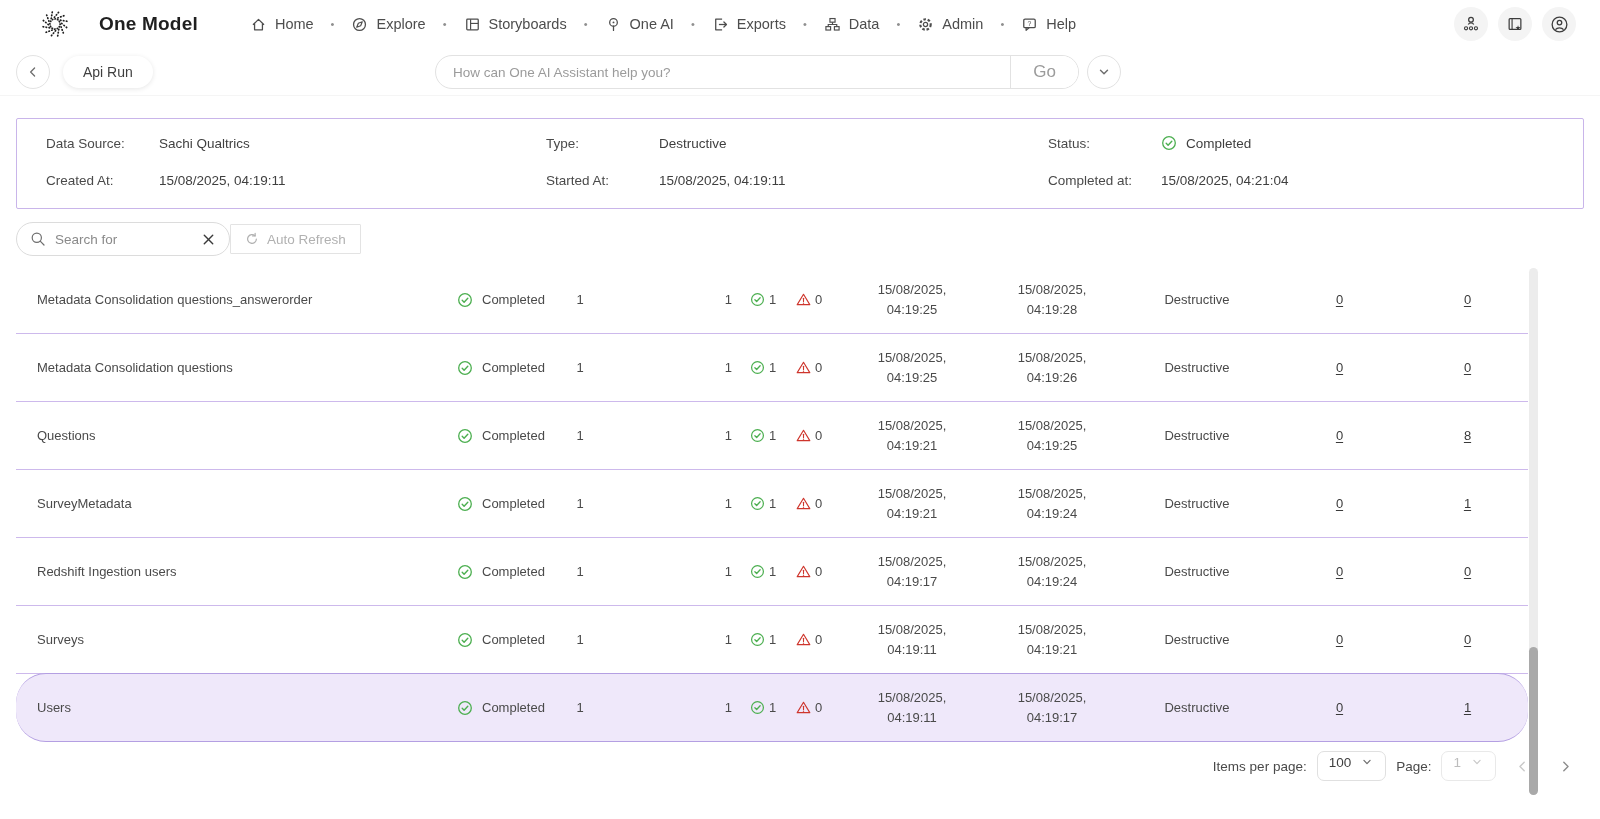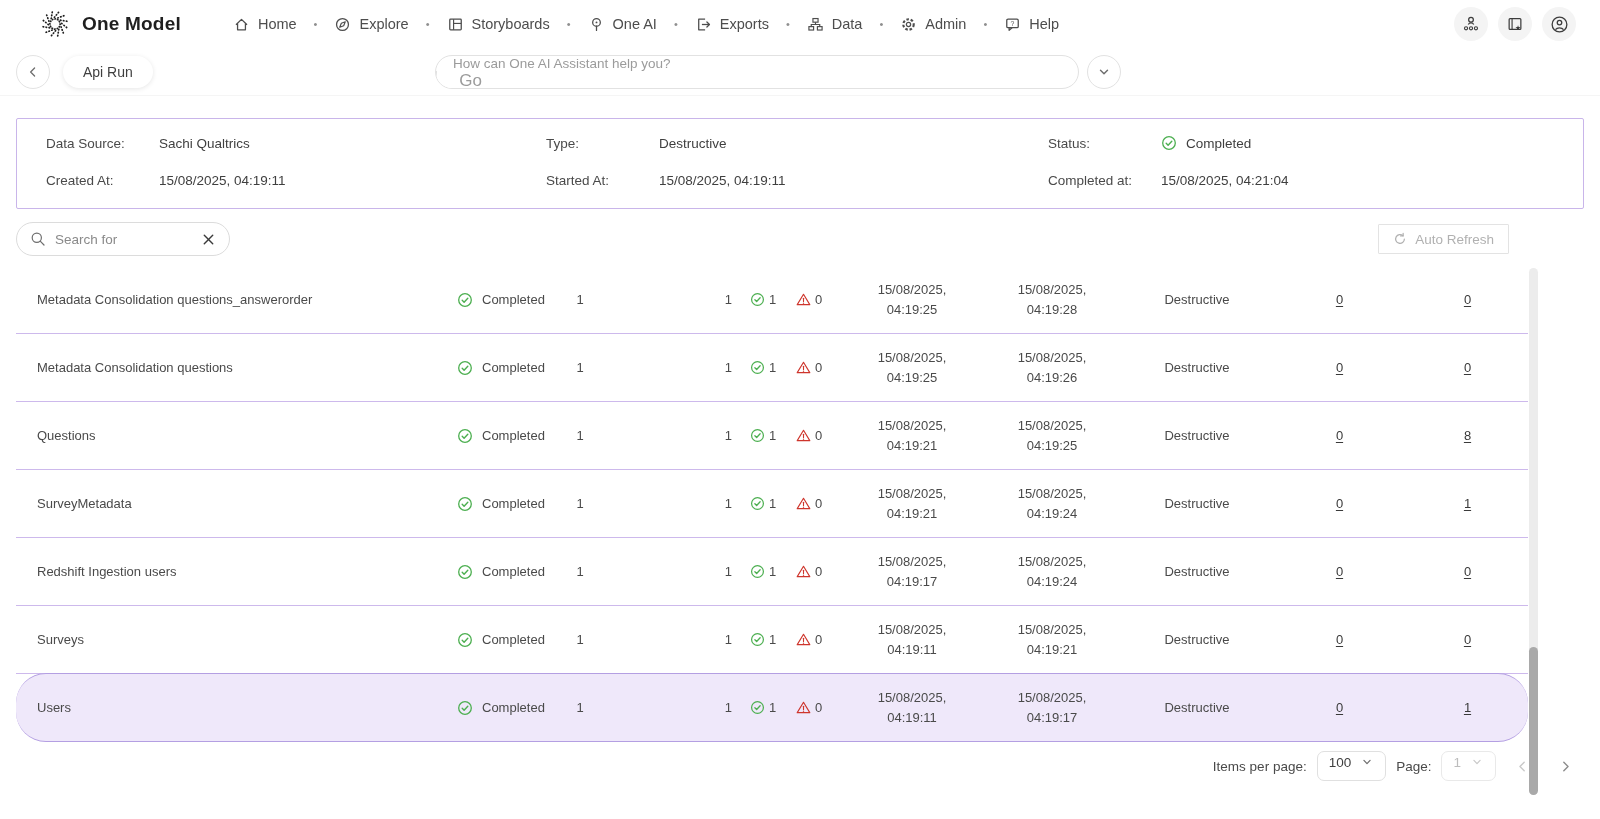--- a/index.html
+++ b/index.html
@@ -1,46 +1,46 @@
 <!DOCTYPE html>
 <html><head>
 <meta charset="utf-8">
 <style>
   * { box-sizing: border-box; margin: 0; padding: 0; }
   html,body { width:1600px; height:819px; background:#fff; font-family:"Liberation Sans", sans-serif; color:#4a4a4a; position:relative; overflow:hidden; }
 
   
   .topnav { height:48px; display:flex; align-items:center; padding:0 24px 0 38px; background:#fff; }
   .brand { display:flex; align-items:center; gap:10px; margin-right:52px; }
-  .brand-name { font-size:19px; font-weight:700; color:#1f1f1f; letter-spacing:.2px; }
+  .brand-name { font-size:19px; font-weight:700; color:#1f1f1f; letter-spacing:.2px;margin-left:17px; }
   .menu { display:flex; align-items:center; flex:1; }
   .menu-item { display:flex; align-items:center; gap:8px; font-size:14.5px; color:#4d4d4d; cursor:pointer; white-space:nowrap; }
   .dot-sep { color:#8f8f8f; margin:0 17px; font-size:11px; }
   .nav-actions { display:flex; gap:10px; align-items:center; }
   .circle-btn { width:34px; height:34px; border-radius:50%; background:#f4f4f4; display:flex; align-items:center; justify-content:center; cursor:pointer; border:none; }
 
   
   .subheader { height:48px; display:flex; align-items:center; padding:0 16px; position:relative; border-bottom:1px solid #f5f5f5; }
   .back-btn { width:34px; height:34px; border-radius:50%; border:1px solid #e3e3e3; background:#fff; display:flex; align-items:center; justify-content:center; color:#6e6e6e; cursor:pointer; }
   .page-pill { margin-left:13px; background:#fff; border-radius:17px; padding:8px 20px; font-size:14px; color:#3f3f3f; box-shadow:0 1px 5px rgba(0,0,0,.10); }
   .assistant { position:absolute; left:435px; top:7px; display:flex; align-items:center; }
-  .assistant-box { width:644px; height:34px; border:1px solid #e2e2e2; border-radius:17px; display:flex; overflow:hidden; background:#fff;flex-direction:column; }
+  .assistant-box { width:644px; height:34px; border:1px solid #e2e2e2; border-radius:17px; display:flex; overflow:hidden; background:#fff; }
   .assistant-input { flex:1; border:none; outline:none; padding:0 17px; font-size:13.5px; color:#424242; background:transparent; }
   .assistant-input::placeholder { color:#9b9b9b; }
   .go-btn { width:68px; border:none; border-left:1px solid #e2e2e2; background:#fff; color:#9b9b9b; font-size:17px; cursor:pointer; }
   .assistant-chevron { margin-left:8px; width:34px; height:34px; border-radius:50%; border:1px solid #e2e2e2; background:#fff; display:flex; align-items:center; justify-content:center; color:#6e6e6e; cursor:pointer; }
 
   
   .run-info { margin:22px 16px 0; border:1px solid #c9b5ea; border-radius:2px; padding:16px 12px 20px; display:grid; grid-template-columns:500px 502px 1fr; row-gap:22px; }
   .field { display:flex; align-items:center; padding-left:17px; font-size:13.5px; }
   .field-label { width:113px; color:#4a4a4a; flex:none; }
   .field-value { color:#3f3f3f; display:flex; align-items:center; gap:9px; }
 
   
-  .toolbar { margin:13px 16px 0; display:flex; justify-content:space-between; align-items:center;gap:32px; }
+  .toolbar { margin:13px 16px 0; display:flex; align-items:center; }
   .searchbox { width:214px; height:34px; border:1px solid #dcdcdc; border-radius:17px; display:flex; align-items:center; padding:0 13px; gap:9px; background:#fff; }
   .search-input { border:none; outline:none; flex:1; font-size:13.5px; color:#424242; min-width:0; background:transparent; }
   .search-input::placeholder { color:#8a8a8a; }
   .clear-btn { background:none; border:none; display:flex; cursor:pointer; padding:0; }
   .auto-refresh { height:30px; padding:0 14px; border:1px solid #e3e3e3; border-radius:1px; background:#fff; color:#b1b1b1; font-size:13.5px; display:flex; gap:8px; align-items:center; margin-right:75px; cursor:default; }
 
   
   .tbl { margin:10px 16px 0; width:1512px; }
   .trow { display:grid; grid-template-columns:414px 100px 100px 110px 46px 46px 10px 140px 140px 150px 135px 1fr; align-items:center; height:68px; border-bottom:1px solid #cdb9ec; font-size:13px; color:#4a4a4a; cursor:pointer; background:#fff; }
   .trow.hl { background:#efe8fa; border-top:1px solid #b49fe2; border-bottom:1px solid #b49fe2; height:69px; margin-top:-1px;border-radius:30px; }

